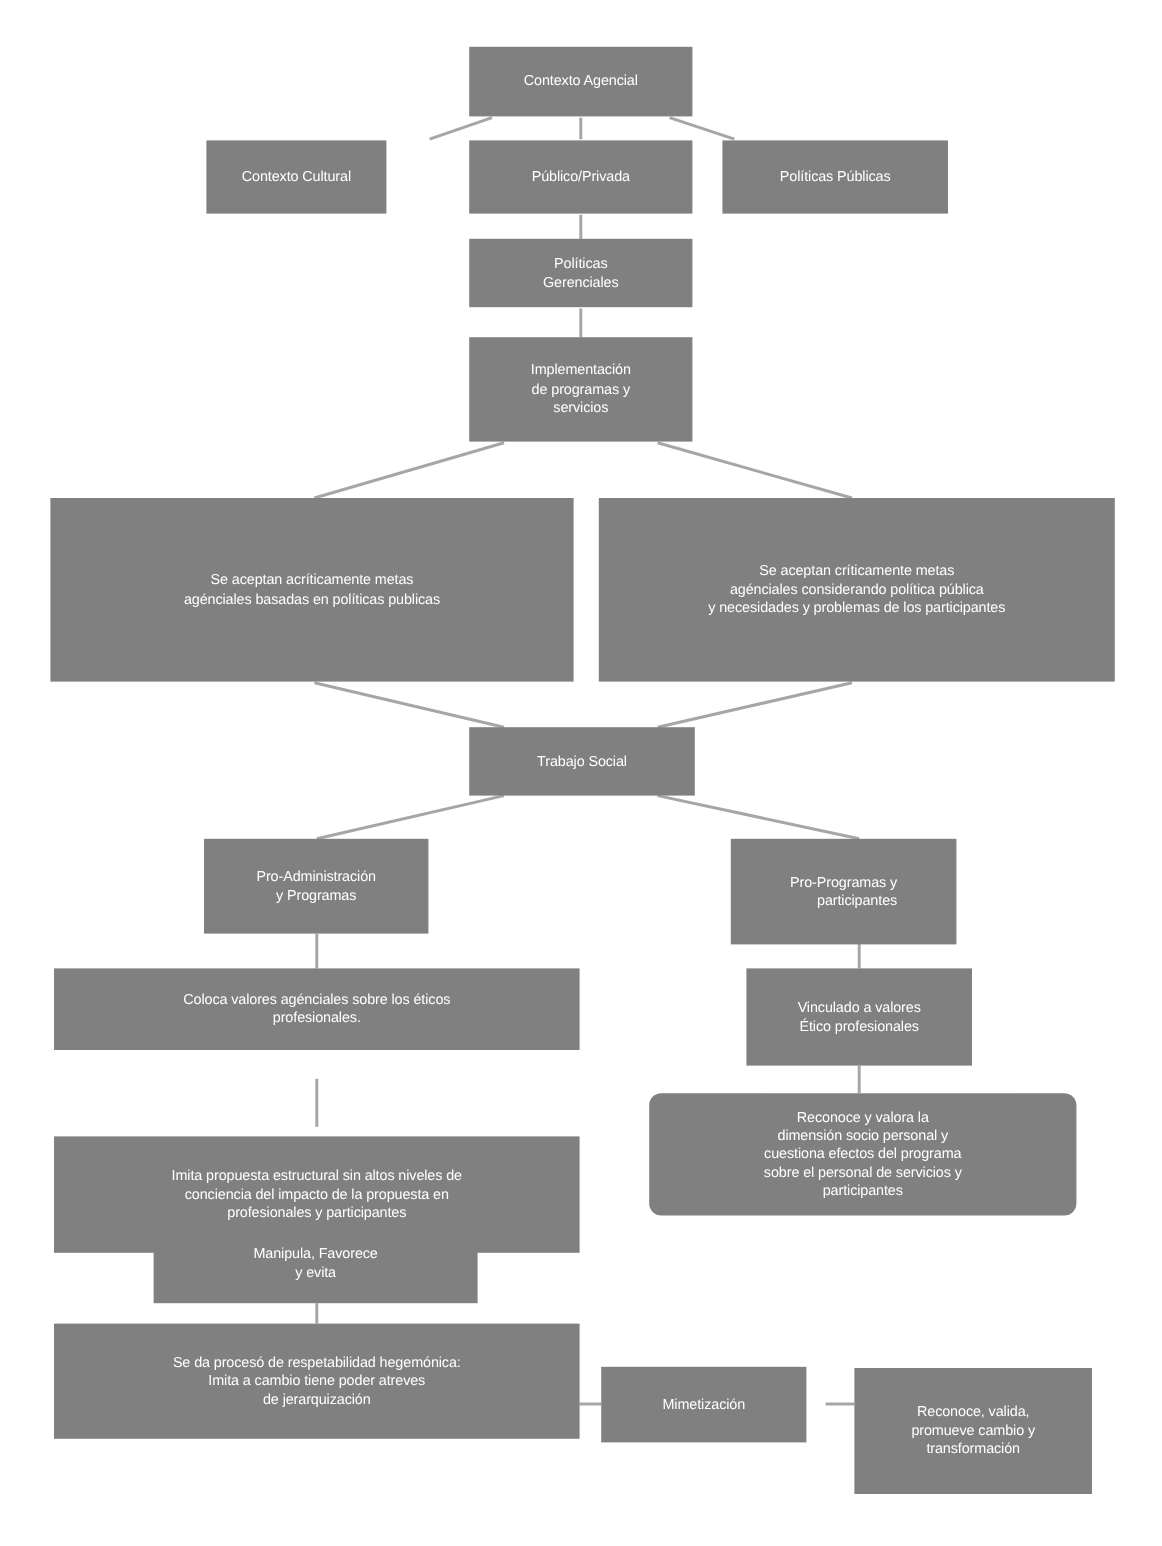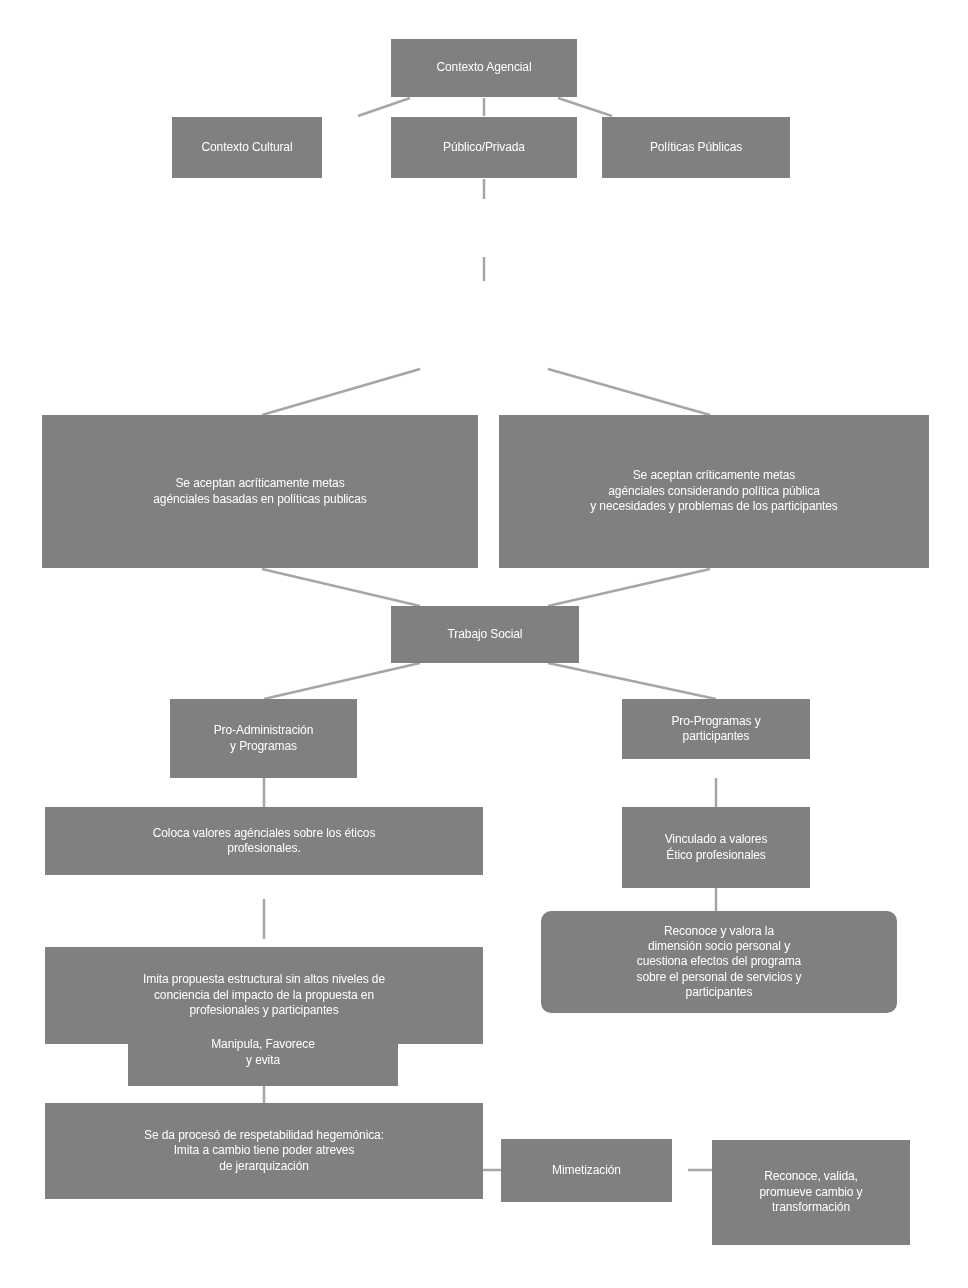--- a/index.html
+++ b/index.html
@@ -80,35 +80,40 @@
   </svg>
 
   <div class="node" style="left:391px; top:39px; width:186px; height:58px;">Contexto Agencial</div>
 
   <div class="node" style="left:172px; top:117px; width:150px; height:61px;">Contexto Cultural</div>
 
   <div class="node" style="left:391px; top:117px; width:186px; height:61px;">Público/Privada</div>
 
   <div class="node" style="left:602px; top:117px; width:188px; height:61px;">Políticas Públicas</div>
 
+  <div class="node" style="left:391px; top:199px; width:186px; height:57px;">Políticas
+Gerenciales</div>
 
+  <div class="node" style="left:391px; top:281px; width:186px; height:87px;">Implementación
+de programas y
+servicios</div>
 
   <div class="node" style="left:42px; top:415px; width:436px; height:153px;">Se aceptan acríticamente metas
 agénciales basadas en políticas publicas</div>
 
   <div class="node" style="left:499px; top:415px; width:430px; height:153px;">Se aceptan críticamente metas
 agénciales considerando política pública
 y necesidades y problemas de los participantes</div>
 
   <div class="node" style="left:391px; top:606px; width:188px; height:57px;">Trabajo Social</div>
 
   <div class="node" style="left:170px; top:699px; width:187px; height:79px;">Pro-Administración
 y Programas</div>
 
-  <div class="node" style="left:622px; top:699px; width:188px; height:60px;">Pro-Programas y
+  <div class="node" style="left:609px; top:699px; width:188px; height:88px;text-align:right;">Pro-Programas y
 participantes</div>
 
   <div class="node" style="left:45px; top:807px; width:438px; height:68px;">Coloca valores agénciales sobre los éticos
 profesionales.</div>
 
   <div class="node" style="left:622px; top:807px; width:188px; height:81px;">Vinculado a valores
 Ético profesionales</div>
 
   <div class="node" style="left:45px; top:899px; width:438px; height:97px;margin-top:48px;">Imita propuesta estructural sin altos niveles de
 conciencia del impacto de la propuesta en

